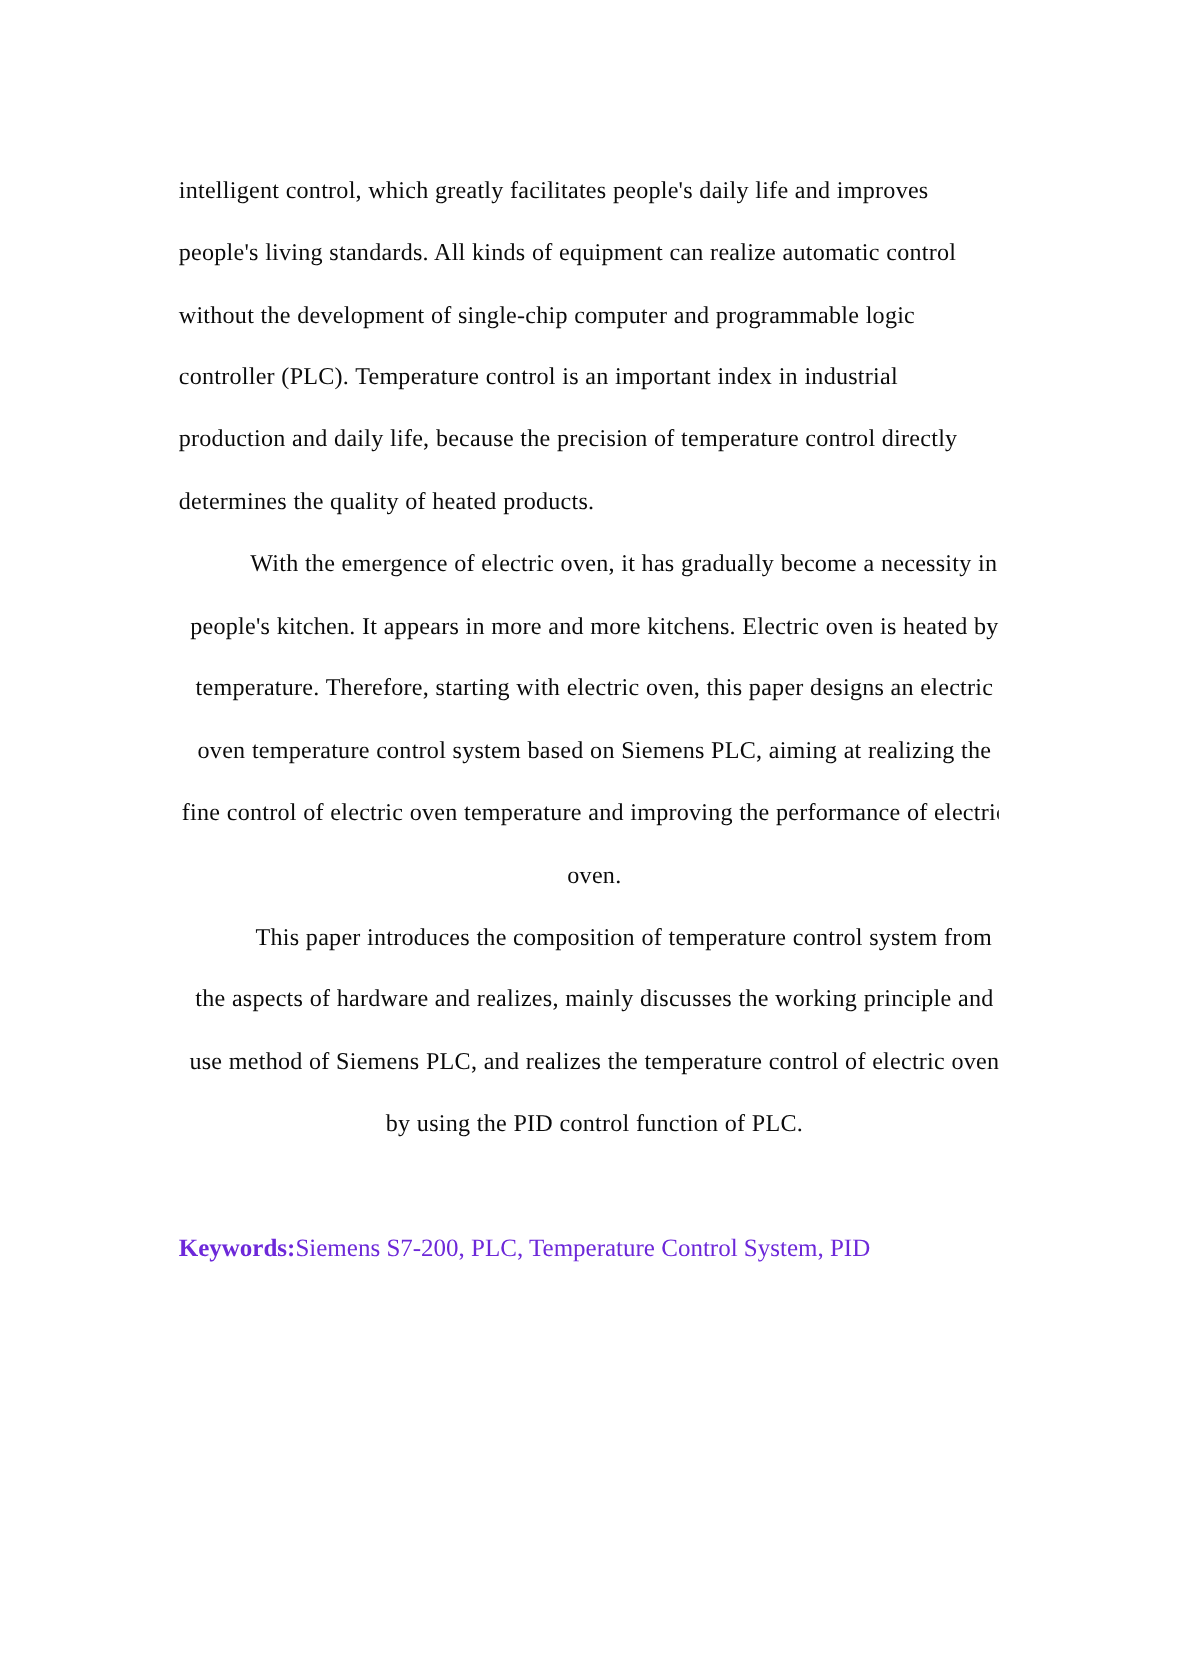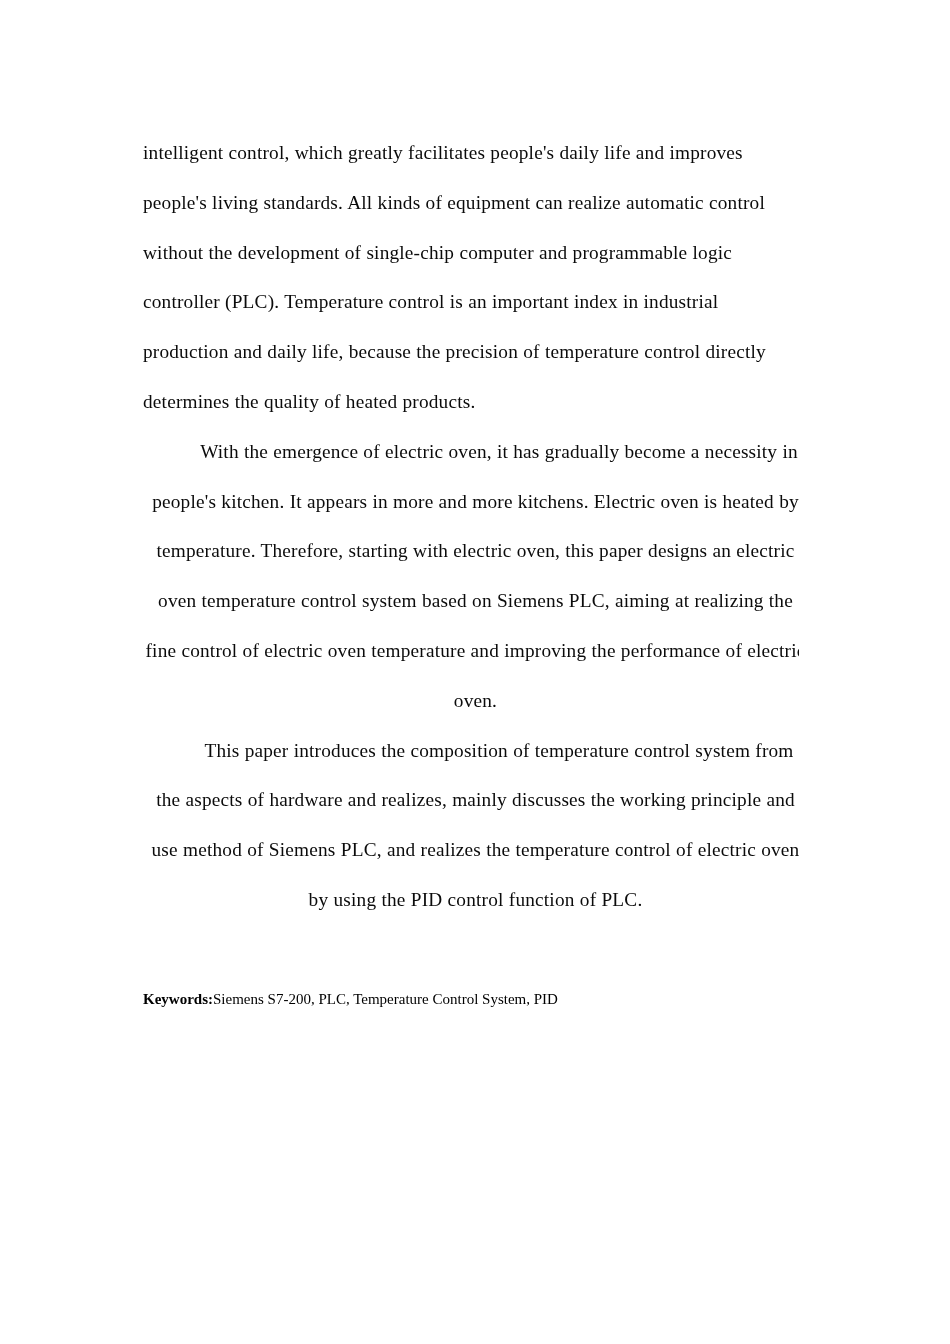--- a/index.html
+++ b/index.html
@@ -39,23 +39,23 @@
     text-indent: 47px;
     text-align: center;
   }
   .blank-line {
     height: 49.8px;
     line-height: 49.8px;
     font-size: 19.3px;
   }
   .keywords-line {
     margin: 0;
-    font-size: 15px;
+    font-size: 20px;
     line-height: 49.8px;
-    color: #000000;
+    color: #6d28d9;
   }
   .kw-label {
     font-weight: bold;
   }
   .kw-value {
     font-weight: normal;
   }
 </style>
 </head>
 <body>

